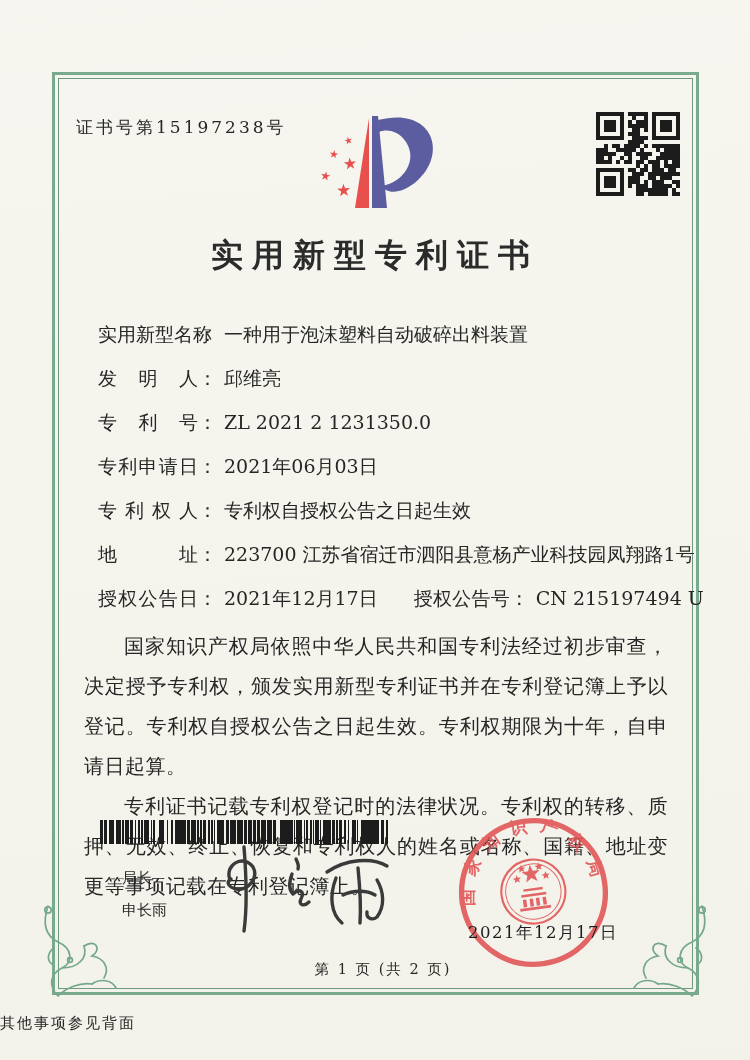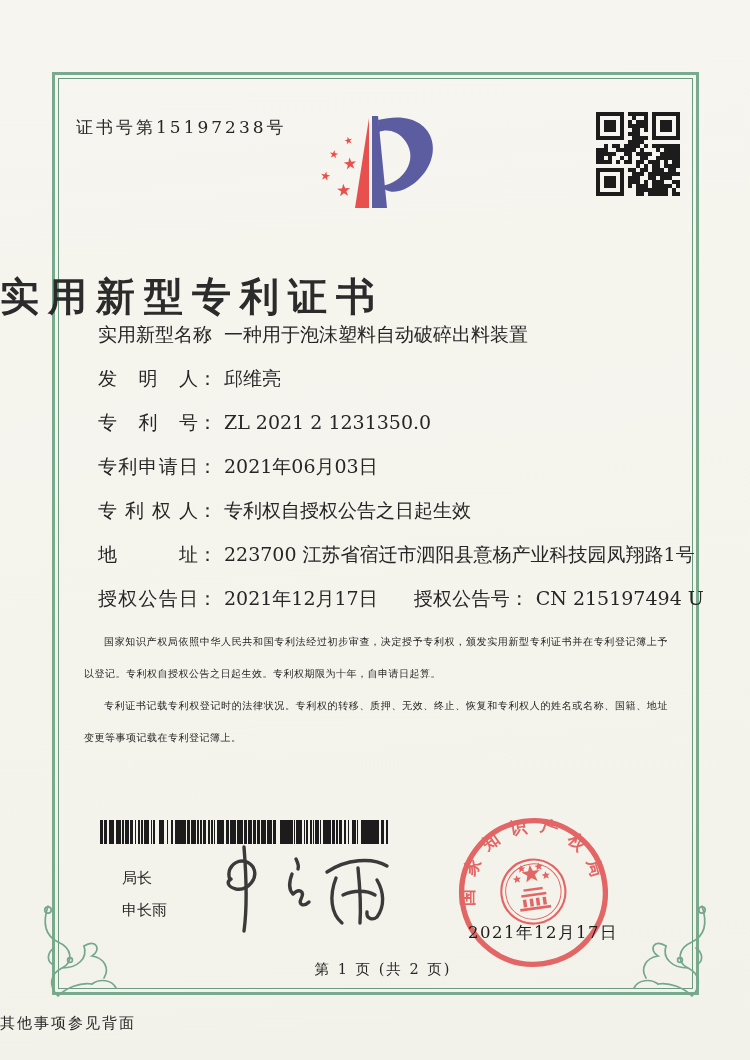--- a/index.html
+++ b/index.html
@@ -18,32 +18,32 @@
   
   .ornament{position:absolute;width:84px;height:100px;}
   .ornament.bl{left:34px;top:902px;}
   .ornament.br{left:632px;top:902px;transform:scaleX(-1);}
   
   .cert-no{position:absolute;left:76px;top:116px;font-size:17px;letter-spacing:3px;}
   .logo{position:absolute;left:292px;top:96px;width:170px;height:138px;}
   .logo .star{position:absolute;color:#e8504d;line-height:1;}
   .qr{position:absolute;left:596px;top:112px;width:84px;height:84px;}
   .qr svg{display:block;}
-  .title{position:absolute;left:0;top:234px;width:750px;text-align:left;
-         font-size:39px;font-weight:700;letter-spacing:9px;color:#2b2b2b;margin-top:36px;}
+  .title{position:absolute;left:0;top:234px;width:750px;text-align:center;
+         font-size:32px;font-weight:700;letter-spacing:9px;color:#2b2b2b;}
   
   .rows{position:absolute;left:98px;top:322px;width:580px;font-size:19px;line-height:24px;}
   .row{display:flex;margin-bottom:20px;white-space:nowrap;}
   .lbl{display:inline-block;width:100px;text-align:justify;text-align-last:justify;flex:0 0 auto;}
   .colon{margin-right:7px;}
   .grant-second{margin-left:36px;display:flex;}
   .grant-second .lbl{width:96px;}
   
-  .paras{position:absolute;left:84px;top:626px;width:584px;font-size:10px;
-         line-height:32px;text-align:justify;letter-spacing:0.5px;}
+  .paras{position:absolute;left:84px;top:626px;width:584px;font-size:20px;
+         line-height:40px;text-align:justify;letter-spacing:0.5px;}
   .paras p{margin:0;text-indent:2em;}
   
   .barcode{position:absolute;left:100px;top:820px;width:292px;height:24px;}
   
   .signer{position:absolute;left:122px;top:862px;font-size:15px;line-height:32px;}
   .signature{position:absolute;left:200px;top:838px;width:210px;height:100px;}
   
   .seal{position:absolute;left:451px;top:810px;width:165px;height:165px;opacity:.87;}
   .seal-date{position:absolute;left:468px;top:922px;font-size:16.5px;letter-spacing:1.5px;
              color:#1e1e1e;z-index:5;}

